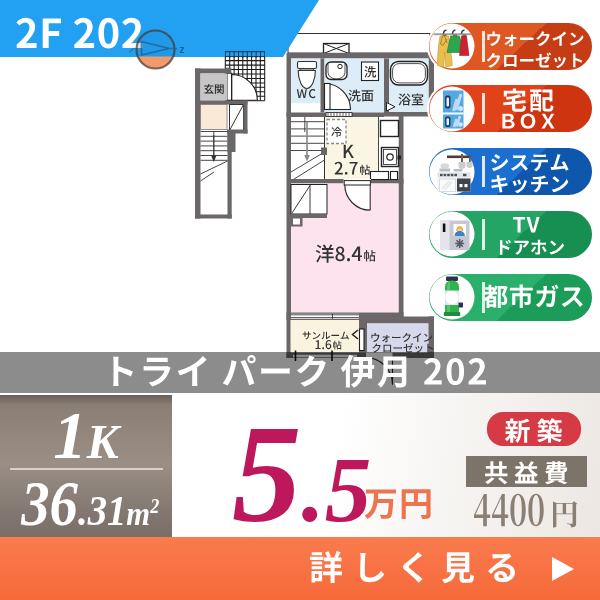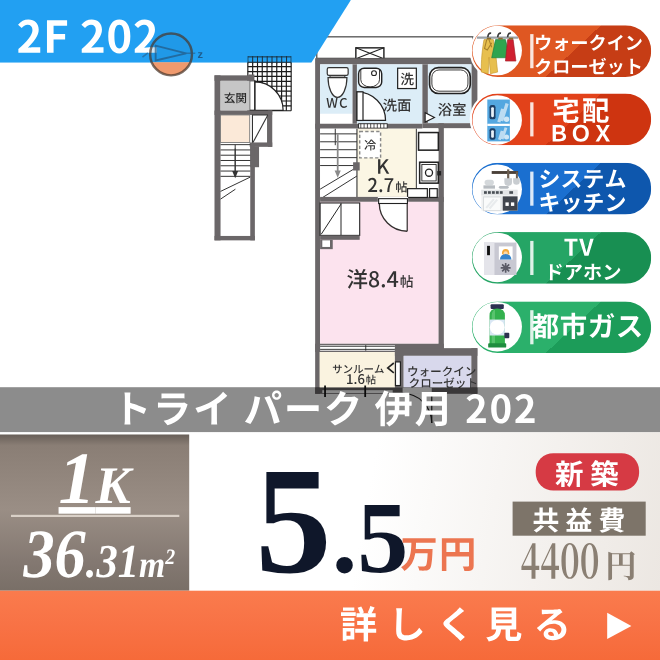--- a/index.html
+++ b/index.html
@@ -393,27 +393,27 @@
 <div class="abs" style="left:0;top:352px;width:600px;height:41px;background:rgba(0,0,0,0.45);"></div>
 
 <svg class="abs" style="left:0;top:352px;" width="600" height="41" viewBox="0 0 600 41">
  <path d="M11.0 -3.4C11.0 -2.0 10.9 0.1 10.6 1.5H16.1C16.0 0.1 15.8 -2.3 15.8 -3.4V-13.3C19.6 -12.0 24.8 -9.9 28.4 -8.1L30.4 -12.9C27.2 -14.5 20.5 -16.9 15.8 -18.3V-23.5C15.8 -24.9 16.0 -26.5 16.1 -27.7H10.6C10.9 -26.5 11.0 -24.7 11.0 -23.5C11.0 -20.5 11.0 -6.0 11.0 -3.4Z M44.3 -26.8V-22.3C45.3 -22.4 46.8 -22.4 47.9 -22.4C50.0 -22.4 59.4 -22.4 61.4 -22.4C62.6 -22.4 64.3 -22.4 65.2 -22.3V-26.8C64.2 -26.7 62.5 -26.7 61.4 -26.7C59.4 -26.7 50.2 -26.7 47.9 -26.7C46.8 -26.7 45.3 -26.7 44.3 -26.8ZM68.1 -16.7 65.0 -18.6C64.5 -18.4 63.6 -18.3 62.5 -18.3C60.1 -18.3 47.6 -18.3 45.1 -18.3C44.1 -18.3 42.6 -18.4 41.1 -18.5V-13.9C42.6 -14.1 44.3 -14.1 45.1 -14.1C48.3 -14.1 60.3 -14.1 62.0 -14.1C61.4 -12.1 60.3 -10.0 58.4 -8.1C55.8 -5.3 51.6 -3.0 46.3 -1.9L49.8 2.0C54.3 0.8 58.8 -1.6 62.3 -5.5C64.9 -8.4 66.4 -11.8 67.5 -15.2C67.6 -15.6 67.9 -16.2 68.1 -16.7Z M75.2 -13.6 77.4 -9.2C81.7 -10.5 86.1 -12.4 89.7 -14.2V-3.0C89.7 -1.5 89.6 0.7 89.5 1.5H95.0C94.8 0.7 94.7 -1.5 94.7 -3.0V-17.2C98.1 -19.4 101.5 -22.2 104.1 -24.8L100.3 -28.4C98.1 -25.6 94.1 -22.1 90.5 -19.9C86.6 -17.5 81.4 -15.2 75.2 -13.6Z M147.0 -25.2C147.0 -26.3 147.9 -27.2 149.0 -27.2C150.1 -27.2 151.0 -26.3 151.0 -25.2C151.0 -24.1 150.1 -23.2 149.0 -23.2C147.9 -23.2 147.0 -24.1 147.0 -25.2ZM144.8 -25.2C144.8 -22.9 146.7 -21.0 149.0 -21.0C151.3 -21.0 153.2 -22.9 153.2 -25.2C153.2 -27.5 151.3 -29.4 149.0 -29.4C146.7 -29.4 144.8 -27.5 144.8 -25.2ZM125.7 -10.9C124.5 -7.8 122.4 -4.0 120.2 -1.2L125.1 0.9C127.0 -1.7 129.0 -5.7 130.3 -9.1C131.5 -12.4 132.8 -17.2 133.3 -19.6C133.4 -20.4 133.8 -22.1 134.1 -23.1L129.0 -24.2C128.6 -19.7 127.2 -14.8 125.7 -10.9ZM143.0 -11.6C144.4 -7.8 145.6 -3.4 146.6 0.7L151.8 -0.9C150.8 -4.4 148.9 -10.0 147.7 -13.2C146.4 -16.6 144.0 -21.9 142.5 -24.6L137.9 -23.1C139.3 -20.5 141.6 -15.3 143.0 -11.6Z M158.7 -16.2V-10.7C160.0 -10.8 162.3 -10.9 164.3 -10.9C168.4 -10.9 179.9 -10.9 183.1 -10.9C184.6 -10.9 186.3 -10.7 187.2 -10.7V-16.2C186.3 -16.1 184.7 -16.0 183.1 -16.0C179.9 -16.0 168.4 -16.0 164.3 -16.0C162.5 -16.0 159.9 -16.1 158.7 -16.2Z M212.0 -27.3 206.9 -29.0C206.6 -27.8 205.8 -26.2 205.3 -25.3C203.6 -22.3 200.5 -17.8 194.4 -14.0L198.3 -11.1C201.7 -13.5 204.8 -16.6 207.1 -19.6H217.0C216.4 -17.0 214.4 -12.8 212.0 -10.0C209.0 -6.6 205.0 -3.5 197.9 -1.4L202.0 2.3C208.6 -0.3 212.8 -3.5 216.2 -7.6C219.3 -11.5 221.3 -16.1 222.3 -19.3C222.5 -20.1 223.0 -21.1 223.4 -21.8L219.8 -24.0C219.0 -23.7 217.9 -23.6 216.8 -23.6H209.8L209.9 -23.7C210.3 -24.5 211.2 -26.1 212.0 -27.3Z M265.5 -15.7V-11.6H260.4C260.5 -12.5 260.5 -13.4 260.5 -14.4V-15.7ZM250.6 -11.6V-7.6H255.6C254.6 -4.6 252.6 -1.8 248.4 0.1C249.4 0.9 250.7 2.4 251.3 3.3C256.4 0.6 258.8 -3.4 259.8 -7.6H265.5V-6.0H269.6V-15.7H271.7V-19.6H269.6V-27.5H250.9V-23.6H256.4V-19.6H248.8V-15.7H256.4V-14.4C256.4 -13.5 256.4 -12.5 256.3 -11.6ZM265.5 -19.6H260.5V-23.6H265.5ZM246.8 -29.6C244.9 -24.6 241.6 -19.7 238.3 -16.5C239.0 -15.5 240.1 -13.2 240.5 -12.2C241.5 -13.2 242.5 -14.3 243.4 -15.5V3.1H247.4V-21.6C248.7 -23.8 249.8 -26.1 250.7 -28.4Z M280.9 -28.1V-16.5C280.9 -11.2 280.5 -4.4 275.1 0.1C276.1 0.7 277.8 2.3 278.4 3.2C281.7 0.4 283.4 -3.4 284.3 -7.4H299.3V-2.3C299.3 -1.5 299.1 -1.3 298.3 -1.3C297.5 -1.3 294.6 -1.2 292.1 -1.4C292.7 -0.2 293.6 1.8 293.8 3.0C297.5 3.0 299.9 3.0 301.6 2.2C303.2 1.5 303.8 0.3 303.8 -2.2V-28.1ZM285.3 -24.0H299.3V-19.7H285.3ZM285.3 -15.7H299.3V-11.4H285.0C285.2 -12.9 285.2 -14.4 285.3 -15.7Z M321.8 0.0H339.2V-4.3H333.6C332.4 -4.3 330.7 -4.2 329.3 -4.0C334.1 -8.7 338.0 -13.7 338.0 -18.4C338.0 -23.2 334.7 -26.4 329.8 -26.4C326.3 -26.4 324.0 -25.0 321.6 -22.4L324.4 -19.7C325.7 -21.1 327.3 -22.3 329.2 -22.3C331.6 -22.3 333.0 -20.7 333.0 -18.2C333.0 -14.1 328.9 -9.3 321.8 -3.0Z M352.8 0.5C358.1 0.5 361.6 -4.1 361.6 -13.1C361.6 -22.0 358.1 -26.4 352.8 -26.4C347.5 -26.4 344.0 -22.0 344.0 -13.1C344.0 -4.1 347.5 0.5 352.8 0.5ZM352.8 -3.5C350.6 -3.5 348.9 -5.8 348.9 -13.1C348.9 -20.3 350.6 -22.4 352.8 -22.4C355.0 -22.4 356.7 -20.3 356.7 -13.1C356.7 -5.8 355.0 -3.5 352.8 -3.5Z M366.1 0.0H383.5V-4.3H377.9C376.7 -4.3 375.0 -4.2 373.6 -4.0C378.4 -8.7 382.3 -13.7 382.3 -18.4C382.3 -23.2 379.0 -26.4 374.1 -26.4C370.6 -26.4 368.3 -25.0 365.9 -22.4L368.7 -19.7C370.0 -21.1 371.6 -22.3 373.5 -22.3C375.9 -22.3 377.3 -20.7 377.3 -18.2C377.3 -14.1 373.2 -9.3 366.1 -3.0Z" transform="translate(102.5,32.5)" fill="#fff"></path>
 </svg>
 
 <div class="abs" style="left:0;top:393px;width:600px;height:144px;background:linear-gradient(100deg,#ffffff 55%,#ece7e2 100%);"></div>
 
 <div class="abs" style="left:0;top:395px;width:172px;height:142px;background:linear-gradient(180deg,#685f58 0%,#8a7e75 7%,#9a8e85 48%,#837871 82%,#796f67 100%);"></div>
 
-<div class="abs" style="left:2px;top:404px;width:168px;text-align:center;font-family:'Liberation Serif',serif;font-style:italic;font-weight:bold;color:#fff;font-size:67px;line-height:62px;text-decoration:underline;">1<span style="font-size:48px;">K</span></div>
+<div class="abs" style="left:2px;top:404px;width:168px;text-align:center;font-family:'Liberation Serif',serif;font-style:italic;font-weight:bold;color:#fff;font-size:67px;line-height:62px;">1<span style="font-size:48px;">K</span></div>
 
 <div class="abs" style="left:10px;top:467.5px;width:153px;height:2px;background:#d9d0c7;"></div>
 
 <div class="abs" style="left:11px;top:478px;width:176px;text-align:center;transform:scale(0.9,1);transform-origin:0 0;font-family:'Liberation Serif',serif;font-style:italic;font-weight:bold;color:#fff;font-size:63px;line-height:52px;">36<span style="font-size:43px;">.31</span><span style="font-size:34px;">m<span style="font-size:20px;vertical-align:12px;">2</span></span></div>
 
-<div class="abs" style="left:232px;top:405px;font-family:'Liberation Serif',serif;font-weight:bold;color:#0f172a;font-size:139px;line-height:139px;">5<span style="font-size:93px;">.5</span></div>
+<div class="abs" style="left:232px;top:405px;font-family:'Liberation Serif',serif;font-style:italic;font-weight:bold;color:#be185d;font-size:139px;line-height:139px;">5<span style="font-size:93px;">.5</span></div>
 <svg class="abs" style="left:364px;top:480px;" width="80" height="40" viewBox="0 0 80 40">
  <path d="M2.0 -26.6V-22.6H10.0C9.7 -14.3 9.5 -5.2 0.6 -0.3C1.7 0.5 3.0 1.9 3.6 3.0C10.0 -0.9 12.4 -6.7 13.5 -13.1H24.8C24.4 -5.8 23.9 -2.4 23.0 -1.6C22.6 -1.2 22.2 -1.1 21.4 -1.1C20.4 -1.1 18.1 -1.1 15.7 -1.3C16.5 -0.2 17.1 1.5 17.2 2.7C19.4 2.8 21.8 2.8 23.1 2.7C24.7 2.5 25.7 2.1 26.8 1.0C28.1 -0.6 28.7 -4.7 29.2 -15.2C29.2 -15.7 29.3 -17.0 29.3 -17.0H14.0C14.1 -18.9 14.2 -20.7 14.2 -22.6H32.0V-26.6Z M62.4 -22.7V-14.1H53.9V-22.7ZM37.7 -26.7V3.0H41.8V-10.1H62.4V-1.8C62.4 -1.2 62.2 -1.0 61.6 -1.0C60.9 -1.0 58.7 -0.9 56.7 -1.1C57.3 0.0 58.0 1.9 58.2 3.0C61.2 3.0 63.3 3.0 64.7 2.3C66.1 1.6 66.6 0.5 66.6 -1.7V-26.7ZM41.8 -14.1V-22.7H49.9V-14.1Z" transform="translate(0,36)" fill="#ec7550"></path>
 </svg>
 
 <div class="abs" style="left:486.5px;top:412px;width:94.5px;height:34px;border-radius:16px;background:#d63a44;"></div>
 <svg class="abs" style="left:486.5px;top:412px;" width="95" height="34" viewBox="0 0 95 34">
  <path d="M22.6 -21.8C21.0 -21.0 18.4 -20.1 15.9 -19.5L14.1 -20.0V-11.0C14.1 -7.4 13.8 -2.9 10.8 0.3C11.5 0.6 12.6 1.7 13.0 2.4C16.5 -1.2 17.0 -6.7 17.1 -10.6H19.7V2.2H22.7V-10.6H25.2V-13.5H17.1V-17.2C19.8 -17.7 22.8 -18.5 25.1 -19.6ZM2.7 -16.6C3.0 -15.7 3.4 -14.6 3.5 -13.7H1.1V-11.2H5.7V-9.2H1.1V-6.5H5.1C3.9 -4.5 2.1 -2.6 0.4 -1.5C1.1 -1.0 2.0 0.0 2.4 0.7C3.6 -0.2 4.7 -1.5 5.7 -2.9V2.3H8.8V-3.3C9.5 -2.5 10.2 -1.8 10.7 -1.2L12.5 -3.5C11.9 -4.0 9.7 -5.7 8.8 -6.3V-6.5H13.1V-9.2H8.8V-11.2H13.3V-13.7H10.7C11.0 -14.5 11.5 -15.5 11.9 -16.7L10.3 -17.0H13.1V-19.5H8.8V-21.9H5.7V-19.5H1.4V-17.0H4.3ZM5.2 -17.0H9.1C8.9 -16.1 8.5 -14.9 8.1 -14.1L10.0 -13.7H4.6L6.0 -14.1C5.9 -14.9 5.6 -16.1 5.2 -17.0Z M33.2 -6.2V-3.7H41.2C39.0 -2.4 35.8 -1.3 32.7 -0.8C33.3 -0.2 34.2 1.0 34.6 1.7C37.8 1.0 41.1 -0.5 43.5 -2.4V2.2H46.5V-2.4C48.9 -0.5 52.2 0.9 55.3 1.6C55.8 0.9 56.6 -0.4 57.3 -1.0C54.2 -1.5 50.8 -2.4 48.6 -3.7H56.9V-6.2H46.5V-7.7H45.0C46.1 -8.6 46.7 -9.7 47.0 -10.8C48.0 -10.1 49.0 -9.1 49.5 -8.4L51.0 -9.8C51.1 -8.8 51.3 -8.3 51.6 -8.0C52.0 -7.5 52.7 -7.4 53.4 -7.4C53.8 -7.4 54.3 -7.4 54.7 -7.4C55.1 -7.4 55.7 -7.5 56.1 -7.6C56.5 -7.9 56.8 -8.2 57.0 -8.6C57.1 -9.1 57.2 -10.2 57.3 -11.1C56.6 -11.4 55.7 -11.8 55.3 -12.2C55.2 -11.4 55.2 -10.7 55.2 -10.4C55.1 -10.1 55.1 -9.9 55.0 -9.9C54.9 -9.8 54.8 -9.8 54.6 -9.8C54.5 -9.8 54.4 -9.8 54.3 -9.8C54.1 -9.8 54.0 -9.9 54.0 -9.9C53.9 -10.0 53.9 -10.3 53.9 -10.7V-15.3H44.4V-12.7C44.4 -11.8 44.2 -10.8 43.3 -10.0L43.2 -11.3L40.0 -10.8V-13.0H43.2V-15.2H33.8V-13.0H37.1V-10.4L33.2 -9.9L33.6 -7.4L41.1 -8.6C41.7 -8.1 42.6 -7.1 43.0 -6.7L43.5 -6.9V-6.2ZM47.1 -11.5C47.2 -11.9 47.2 -12.3 47.2 -12.6V-13.3H51.0V-10.6C50.3 -11.3 49.3 -12.1 48.5 -12.7ZM47.1 -22.3C46.6 -20.9 45.7 -19.5 44.6 -18.3V-20.3H38.8L39.4 -21.5L36.5 -22.3C35.7 -20.4 34.3 -18.4 32.7 -17.2C33.4 -16.8 34.7 -16.0 35.2 -15.5C35.9 -16.1 36.6 -16.9 37.3 -17.8H37.7C38.2 -17.0 38.6 -16.1 38.8 -15.4L41.3 -16.2C41.2 -16.6 40.8 -17.2 40.5 -17.8H44.1C43.8 -17.5 43.5 -17.2 43.1 -17.0C43.9 -16.6 45.2 -15.9 45.9 -15.5C46.6 -16.1 47.3 -16.9 48.0 -17.8H49.4C50.0 -17.0 50.5 -16.1 50.8 -15.5L53.5 -16.2C53.2 -16.7 52.9 -17.3 52.5 -17.8H57.0V-20.3H49.5C49.7 -20.7 49.9 -21.1 50.1 -21.6Z" transform="translate(17.5,28.5)" fill="#fff"></path>
 </svg>
 
 <div class="abs" style="left:466px;top:455.5px;width:121px;height:31.5px;background:#7d7469;"></div>

